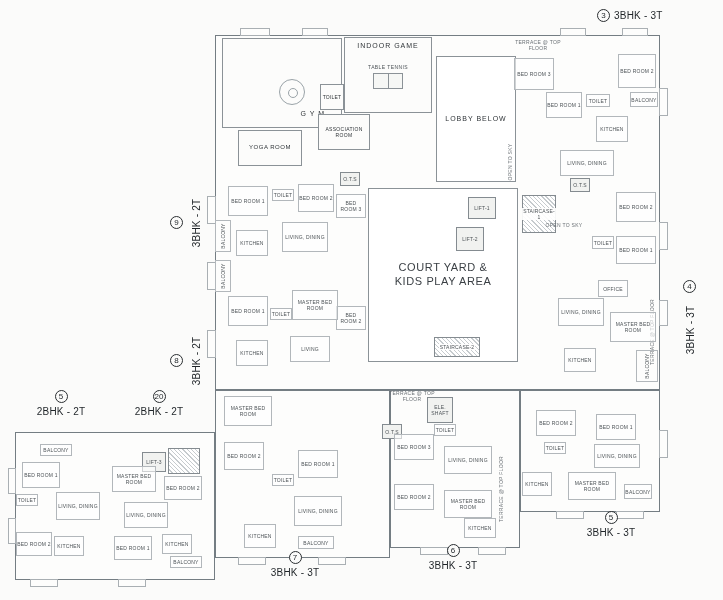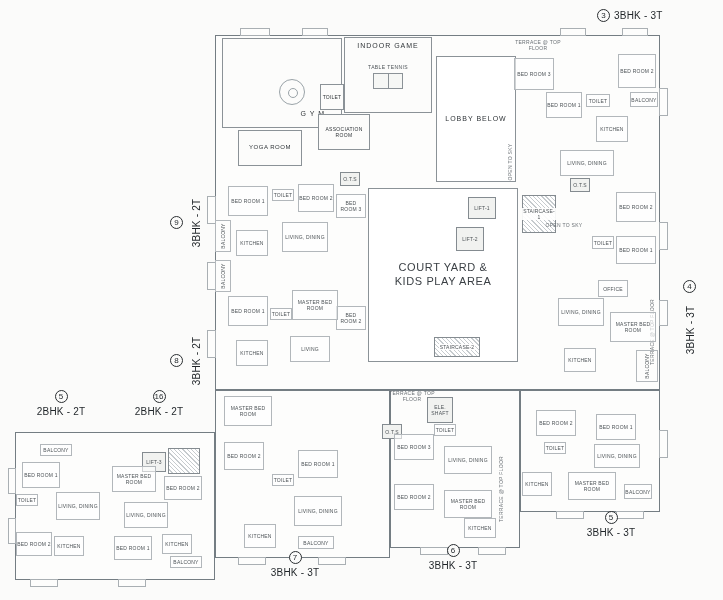--- a/index.html
+++ b/index.html
@@ -400,21 +400,21 @@
   </div>
   <div class="ulab-vs" id="u8">
     <span class="circ">8</span>
     <span class="utype vtxt">3BHK - 2T</span>
   </div>
   <div class="ulab-vs" id="u9">
     <span class="circ">9</span>
     <span class="utype vtxt">3BHK - 2T</span>
   </div>
   <div class="ulab-h" id="u10">
-    <span class="circ">16</span>
+    <span class="circ">20</span>
     <span class="utype">2BHK - 2T</span>
   </div>
   <div class="ulab-h" id="u11">
     <span class="circ">5</span>
     <span class="utype">2BHK - 2T</span>
   </div>
 
 </div>
 
 </body></html>

